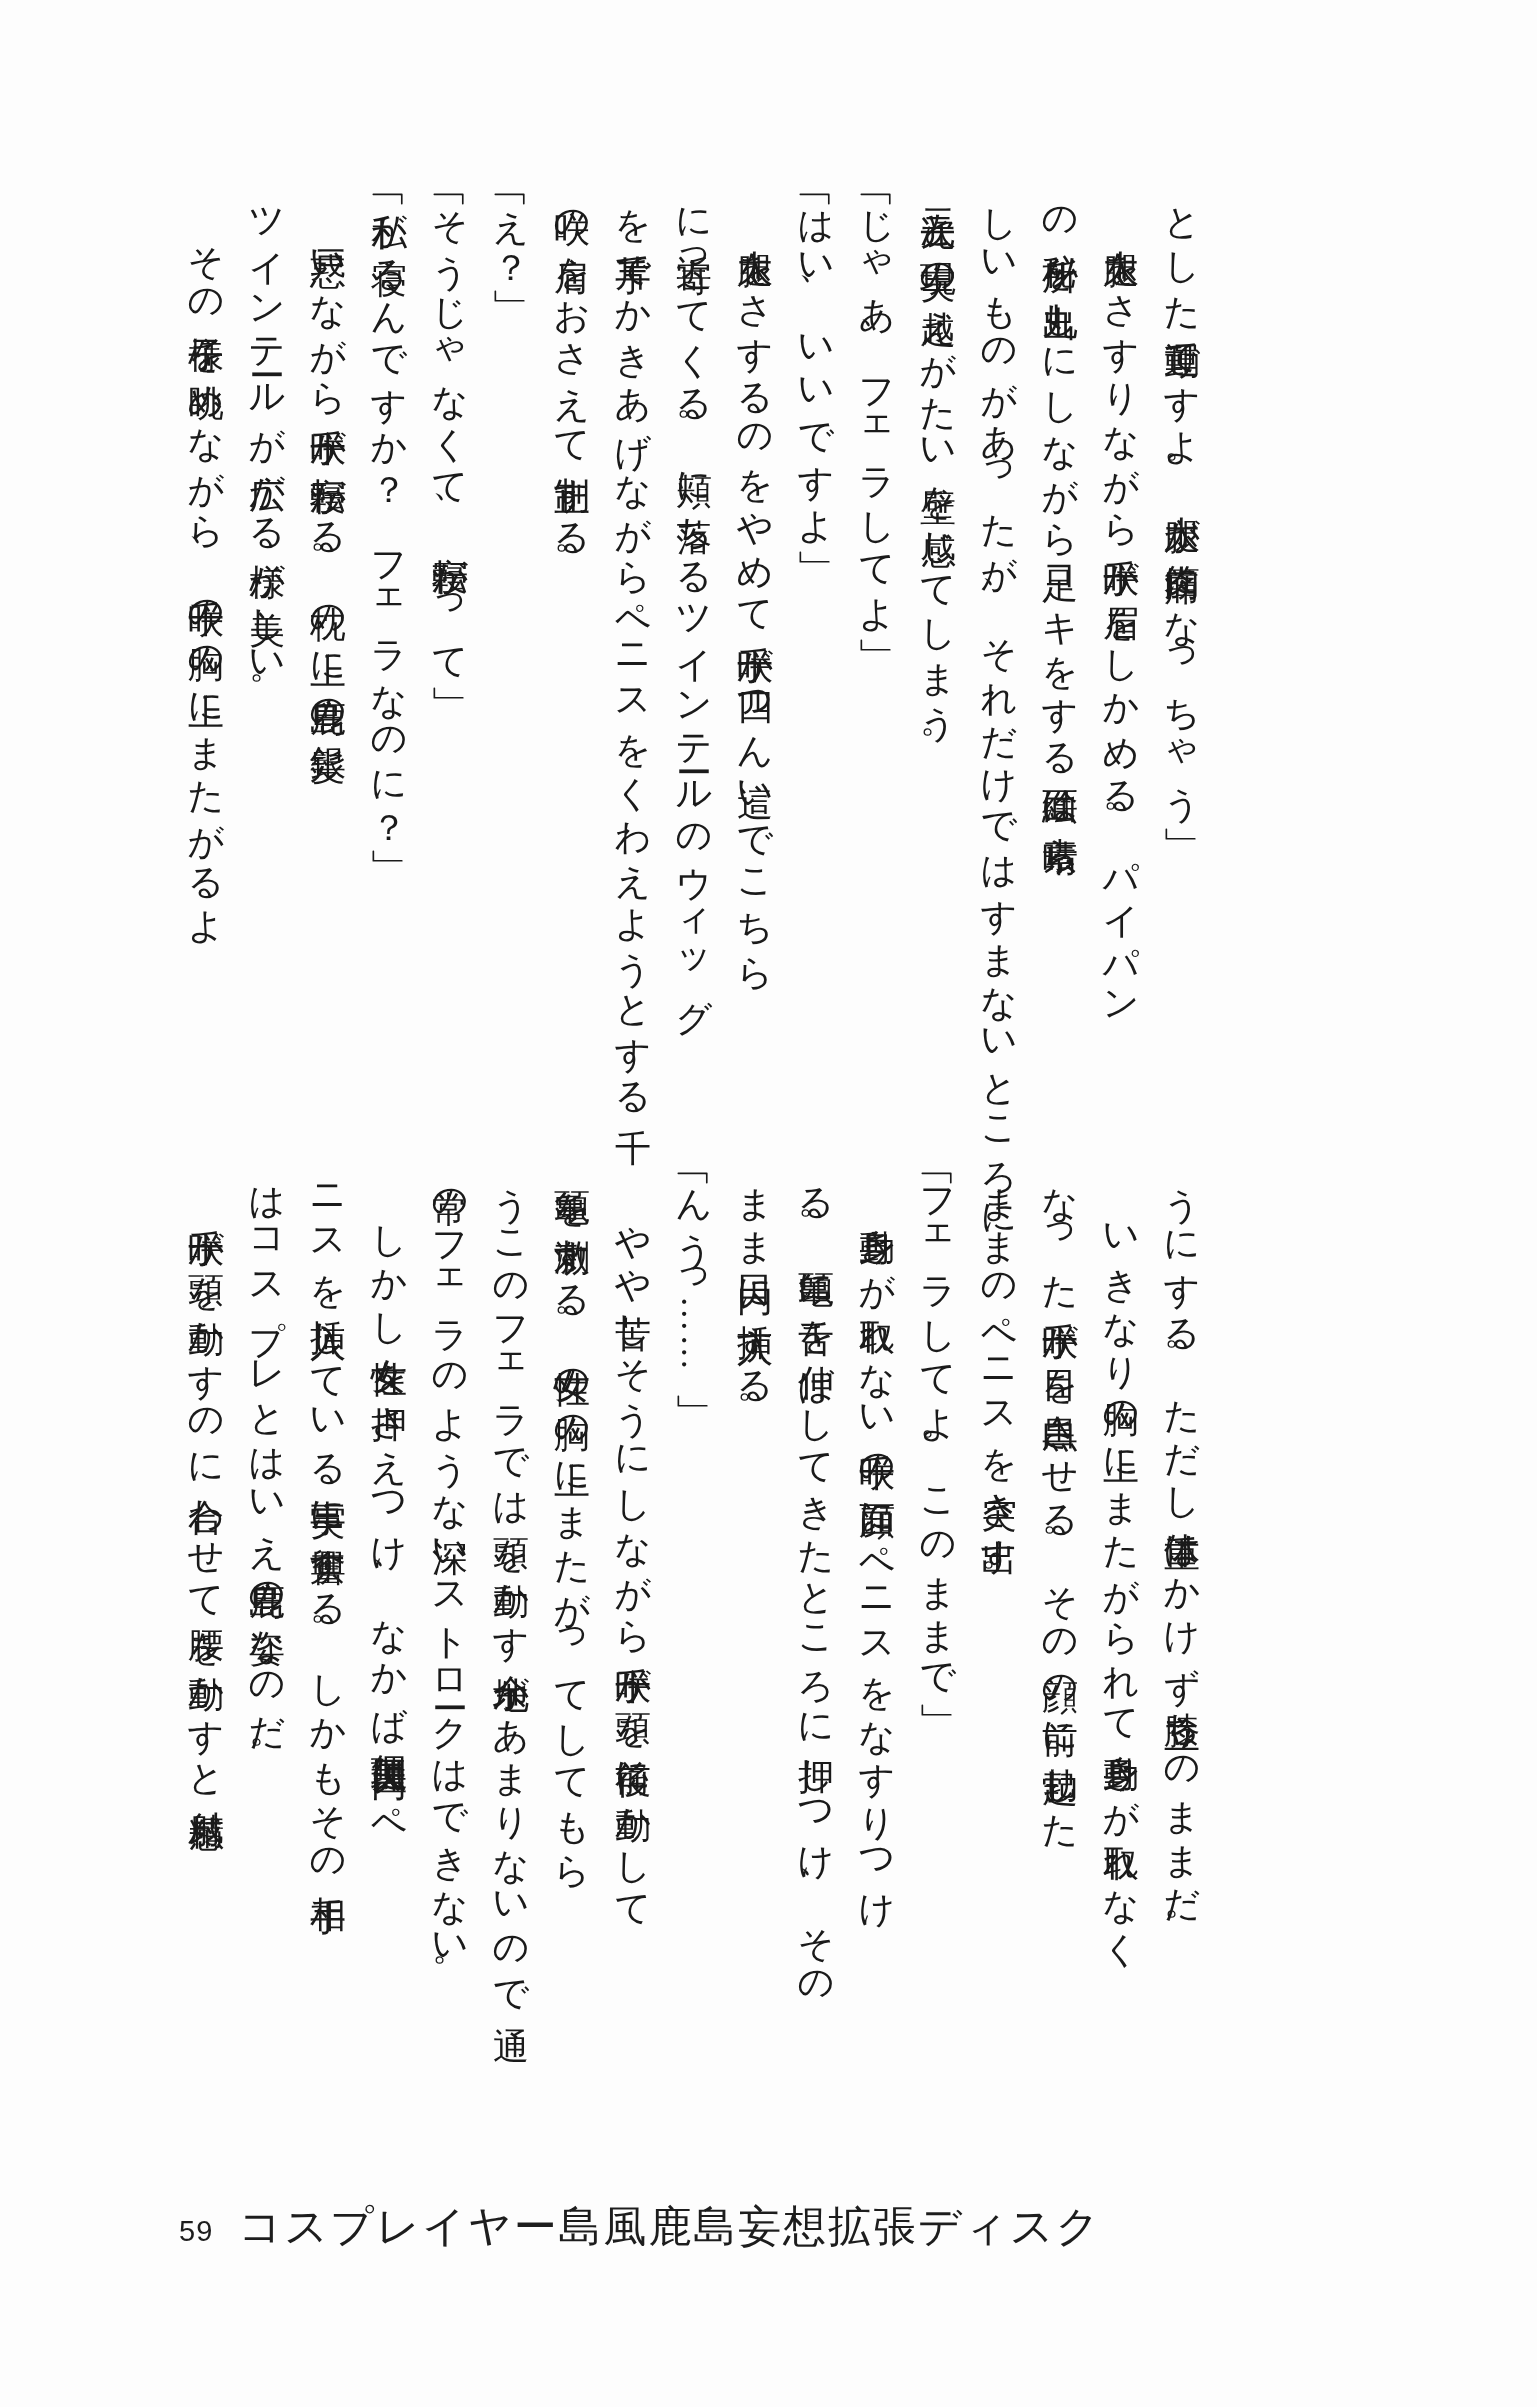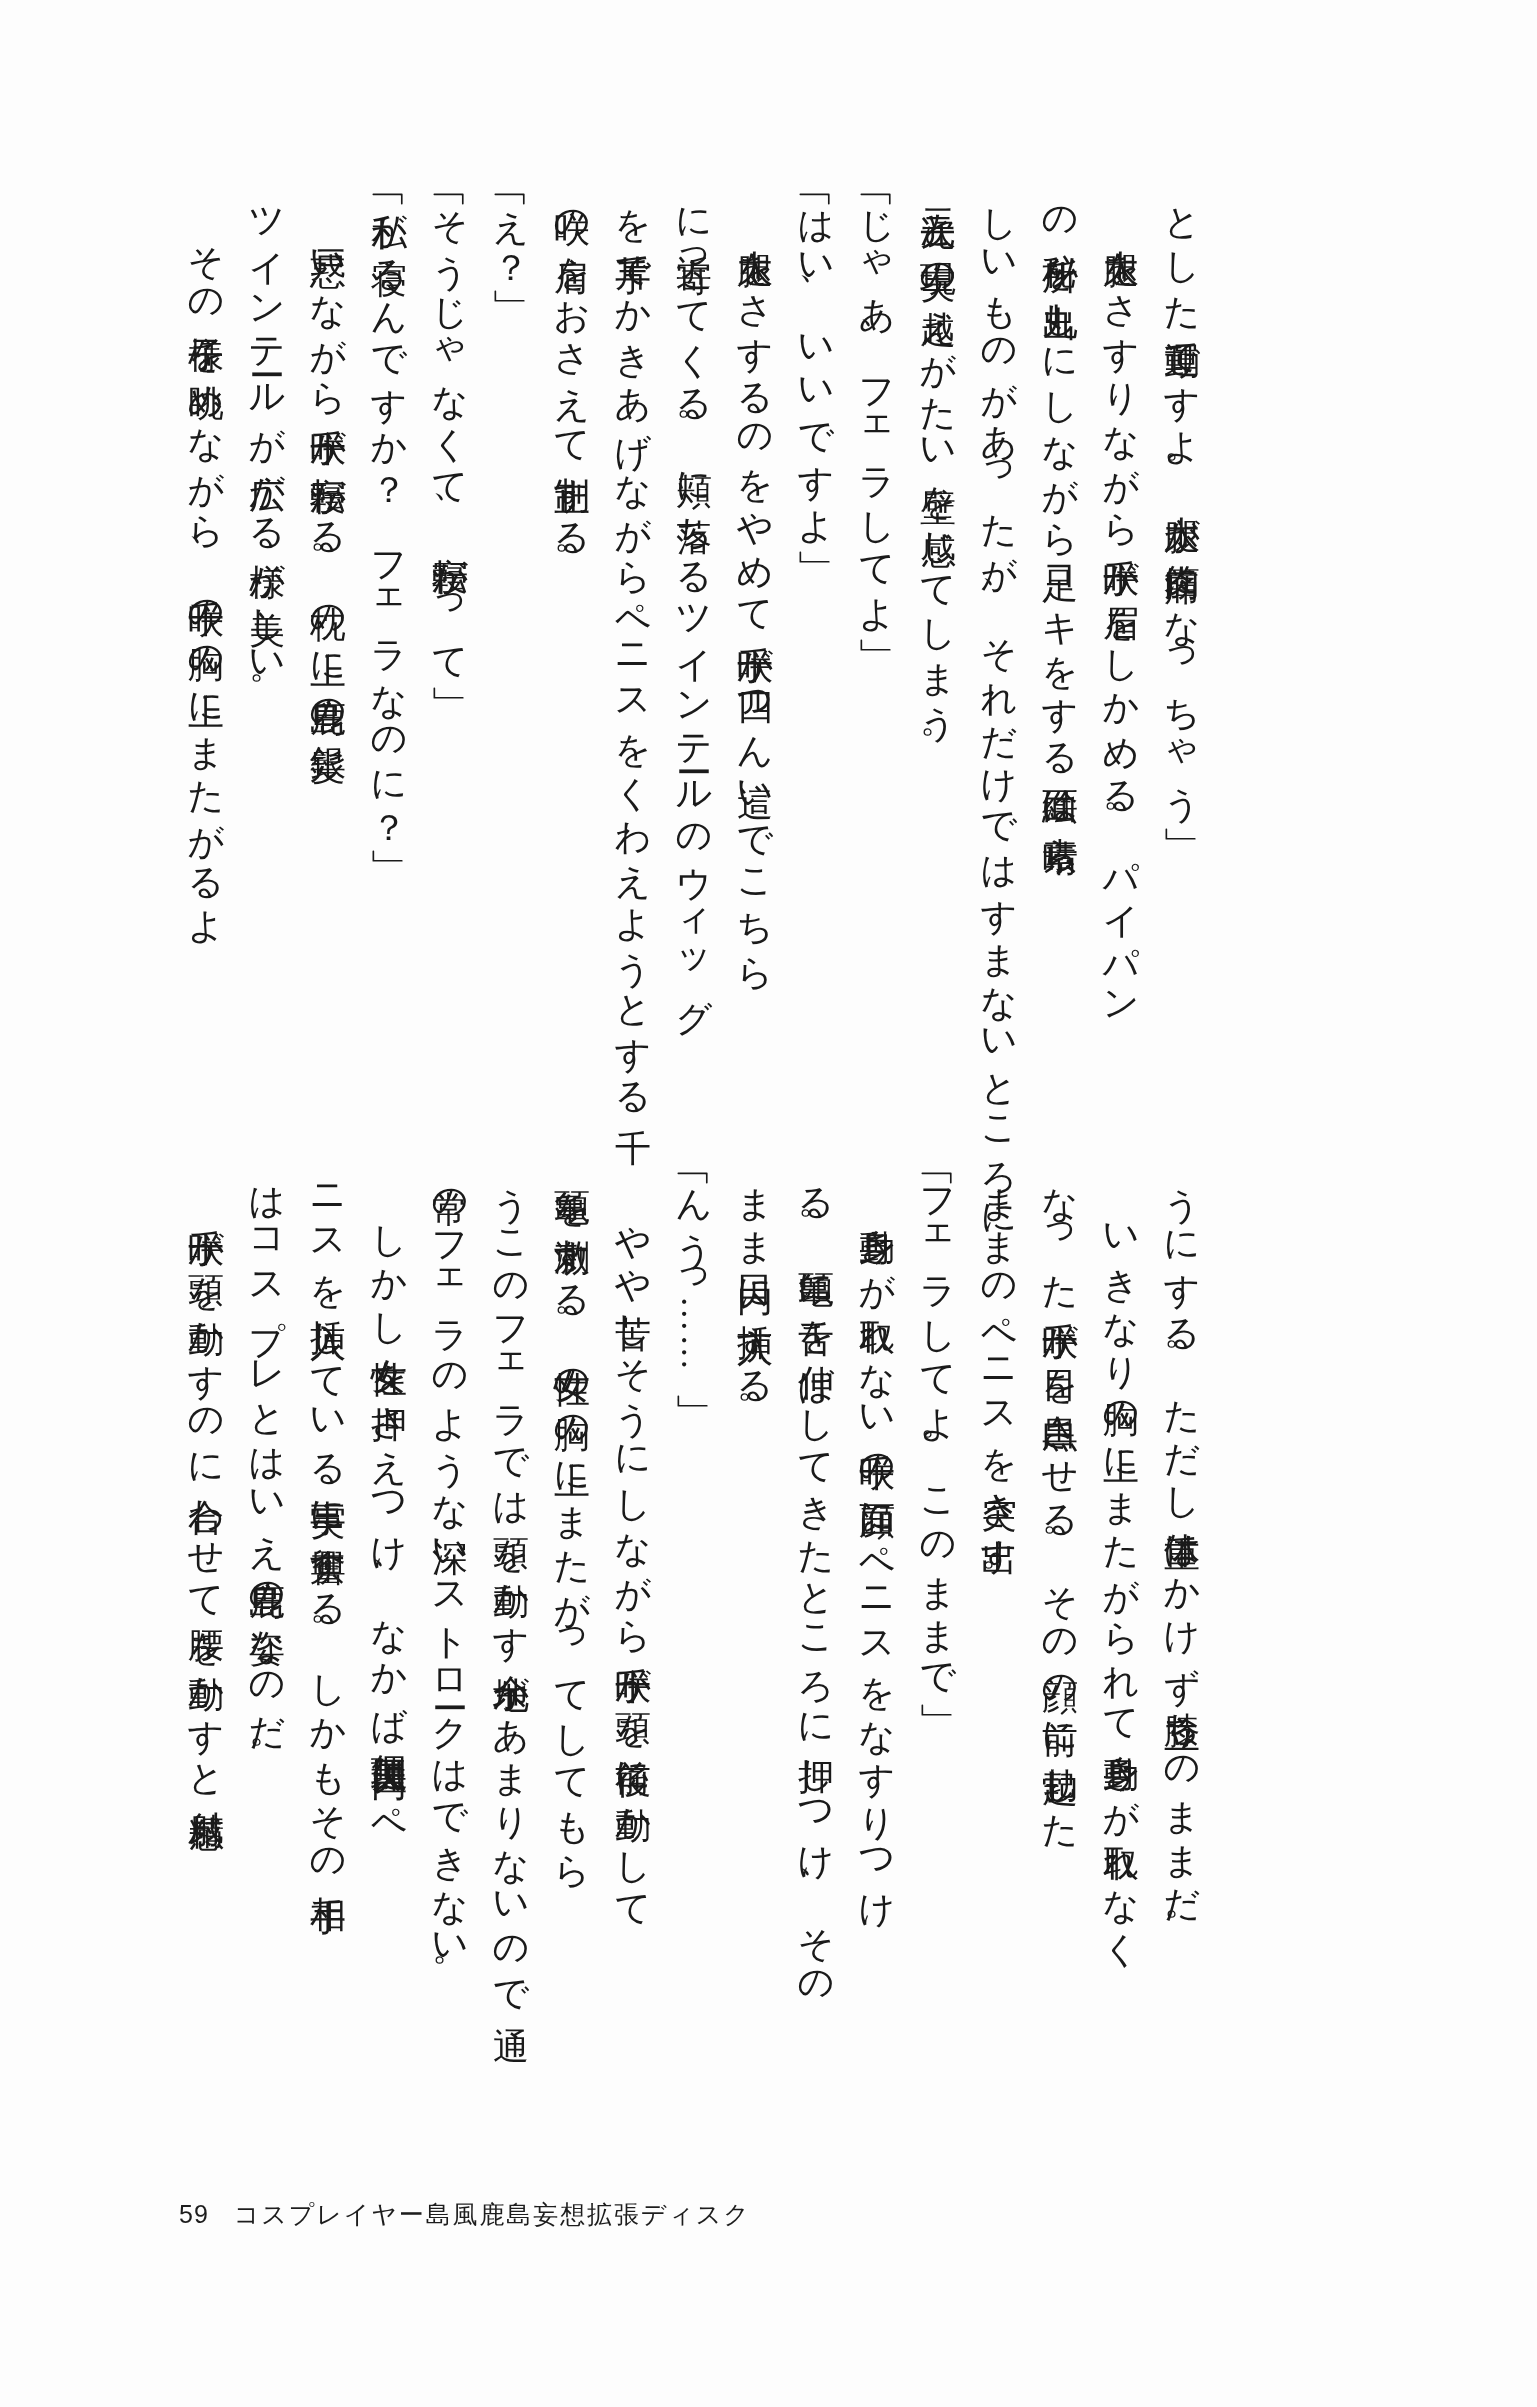--- a/index.html
+++ b/index.html
@@ -47,25 +47,25 @@
     position: absolute;
     left: 179px;
     top: 2198px;
     display: flex;
     align-items: baseline;
     gap: 25px;
     color: #1d1d1d;
     font-family: "Liberation Sans", "DejaVu Sans", sans-serif;
   }
   .footer .pagenum {
-    font-size: 25px;
+    font-size: 29px;
     letter-spacing: 1px;
   }
   .footer .booktitle {
-    font-size: 25px;
+    font-size: 43px;
     letter-spacing: 1.9px;
   }
 </style>
 </head>
 <body>
 
 <div class="page">
 
   <div class="vblock vblock-top">
       <div class="tcol">とした運動ですよ。太腿が筋肉痛になっちゃう」</div>

